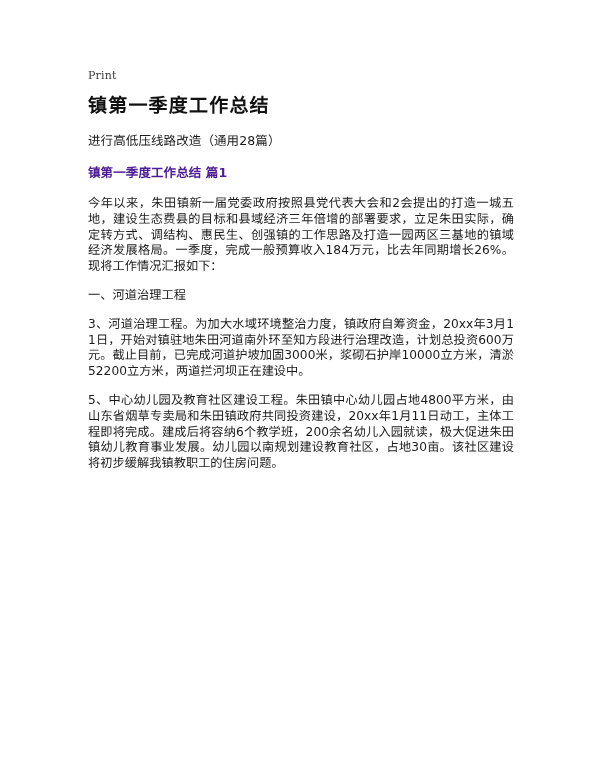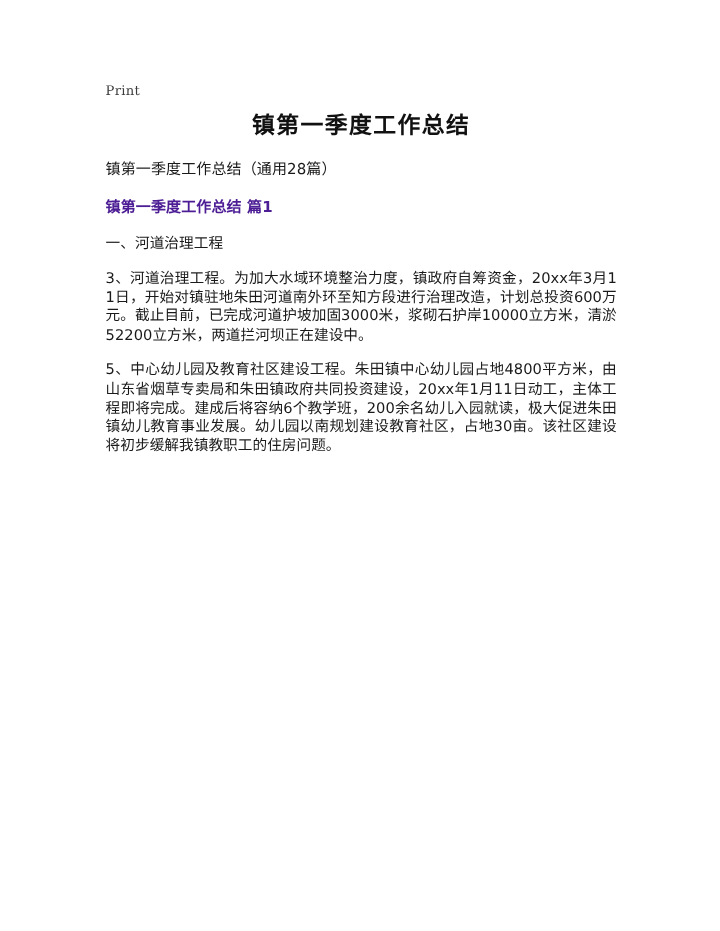--- a/index.html
+++ b/index.html
@@ -45,21 +45,20 @@
   .doc {
     position: absolute;
     left: 88px;
     top: 92px;
     width: 426px;
   }
 
   .doc-title {
     font-size: 19px;
     font-weight: bold;
-    text-align: center;
     color: #111111;
     line-height: 26px;
     margin: 0 0 14px 0;
     letter-spacing: 1.2px;
   }
 
   .doc-subtitle {
     font-size: 12.5px;
     line-height: 18px;
     color: #1a1a1a;
@@ -101,24 +100,25 @@
 <div class="page">
 
   <div class="print-bar">
     <span class="print-label">Print</span>
   </div>
 
   <div class="doc">
 
     <h1 class="doc-title">镇第一季度工作总结</h1>
 
-    <p class="doc-subtitle">镇第一季度工作总结（通用28篇）</p>
+    <p class="doc-subtitle">进行高低压线路改造（通用28篇）</p>
 
     <p class="section-title">镇第一季度工作总结 篇1</p>
 
+    <p class="para">今年以来，朱田镇新一届党委政府按照县党代表大会和2会提出的打造一城五地，建设生态费县的目标和县域经济三年倍增的部署要求，立足朱田实际，确定转方式、调结构、惠民生、创强镇的工作思路及打造一园两区三基地的镇域经济发展格局。一季度，完成一般预算收入184万元，比去年同期增长26%。现将工作情况汇报如下：</p>
 
     <p class="para heading-line">一、河道治理工程</p>
 
 
 
     <p class="para">3、河道治理工程。为加大水域环境整治力度，镇政府自筹资金，20xx年3月11日，开始对镇驻地朱田河道南外环至知方段进行治理改造，计划总投资600万元。截止目前，已完成河道护坡加固3000米，浆砌石护岸10000立方米，清淤52200立方米，两道拦河坝正在建设中。</p>
 
 
     <p class="para">5、中心幼儿园及教育社区建设工程。朱田镇中心幼儿园占地4800平方米，由山东省烟草专卖局和朱田镇政府共同投资建设，20xx年1月11日动工，主体工程即将完成。建成后将容纳6个教学班，200余名幼儿入园就读，极大促进朱田镇幼儿教育事业发展。幼儿园以南规划建设教育社区，占地30亩。该社区建设将初步缓解我镇教职工的住房问题。</p>
 

